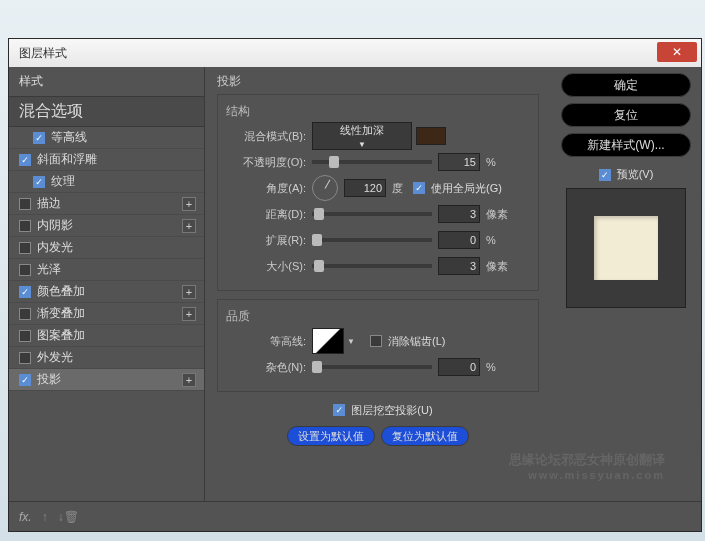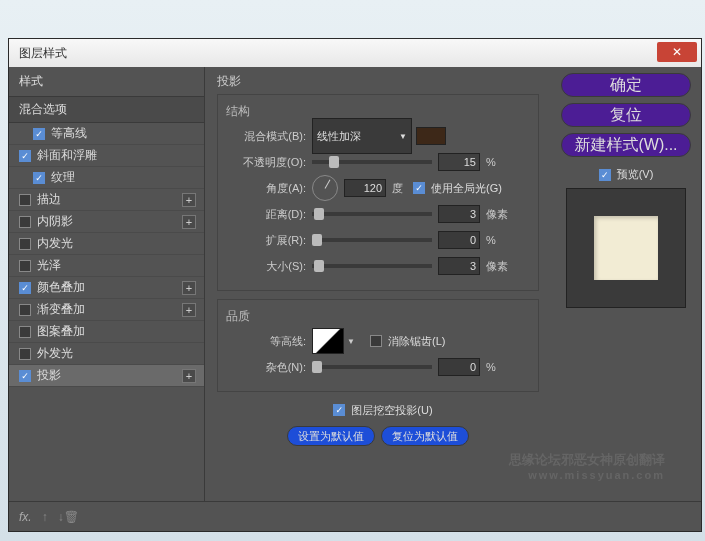--- a/index.html
+++ b/index.html
@@ -4,51 +4,51 @@
 <style>
 * { box-sizing: border-box; margin: 0; padding: 0; font-family: "Microsoft YaHei", Arial, sans-serif; }
 body { background: linear-gradient(180deg, #e8f0f4 0%, #d4e0e8 100%); width: 705px; height: 541px; position: relative; overflow: hidden; }
 .dialog { position: absolute; left: 8px; top: 38px; width: 694px; height: 494px; background: #535353; border: 1px solid #2a2a2a; }
 .titlebar { height: 28px; background: linear-gradient(180deg, #f8f8f8 0%, #e8e8e8 100%); display: flex; align-items: center; padding-left: 10px; position: relative; }
 .titlebar .title { font-size: 12px; color: #333; }
 .closebtn { position: absolute; right: 4px; top: 3px; width: 40px; height: 20px; background: #c84436; border-radius: 2px; display: flex; align-items: center; justify-content: center; color: #fff; font-size: 12px; cursor: pointer; }
 .body { display: flex; height: calc(100% - 58px); }
 .sidebar { width: 196px; border-right: 1px solid #3a3a3a; display: flex; flex-direction: column; }
 .style-hdr { padding: 6px 10px; font-size: 12px; color: #ddd; }
-.blend-hdr { padding: 4px 10px; font-size: 12px; color: #ddd; background: #4a4a4a; border-top: 1px solid #3a3a3a; border-bottom: 1px solid #3a3a3a; }
+.blend-hdr { padding: 4px 10px; font-size: 16px; color: #ddd; background: #4a4a4a; border-top: 1px solid #3a3a3a; border-bottom: 1px solid #3a3a3a; }
 .style-item { display: flex; align-items: center; padding: 3px 10px; font-size: 12px; color: #ddd; cursor: pointer; border-bottom: 1px solid #4a4a4a; height: 22px; position: relative; }
 .style-item.indent { padding-left: 24px; }
 .style-item.active { background: #6a6a6a; }
 .chk { width: 12px; height: 12px; border: 1px solid #888; margin-right: 6px; background: #3a3a3a; display: flex; align-items: center; justify-content: center; font-size: 9px; color: #fff; }
 .chk.checked { background: #5a8dd4; border-color: #5a8dd4; }
 .chk.checked::after { content: "✓"; }
 .plus { position: absolute; right: 8px; width: 14px; height: 14px; border: 1px solid #777; display: flex; align-items: center; justify-content: center; font-size: 11px; color: #ccc; background: #4a4a4a; }
 .main { flex: 1; padding: 6px 12px; color: #ddd; font-size: 12px; }
 .section-title { font-size: 12px; color: #ccc; margin-bottom: 4px; }
 .group { border: 1px solid #444; padding: 8px; margin-bottom: 8px; }
 .group-label { font-size: 12px; color: #bbb; margin-bottom: 6px; }
 .row { display: flex; align-items: center; margin-bottom: 6px; height: 20px; }
 .label { width: 80px; text-align: right; margin-right: 6px; font-size: 11px; color: #ccc; }
-.select { width: 100px; height: 36px; background: #3a3a3a; border: 1px solid #222; color: #ddd; font-size: 11px; padding-left: 4px; display: flex; align-items: center; justify-content: space-between; padding-right: 4px; }
+.select { width: 100px; height: 28px; background: #3a3a3a; border: 1px solid #222; color: #ddd; font-size: 11px; padding-left: 4px; display: flex; align-items: center; justify-content: space-between; padding-right: 4px; flex-direction: column; }
 .arrow-down { font-size: 8px; }
 .swatch { width: 30px; height: 18px; background: #3d2818; border: 1px solid #222; margin-left: 4px; }
 .slider-track { width: 120px; height: 4px; background: #3a3a3a; position: relative; margin-right: 6px; }
 .slider-thumb { position: absolute; top: -4px; width: 10px; height: 12px; background: #bbb; border-radius: 2px; }
 .numfield { width: 42px; height: 18px; background: #3a3a3a; border: 1px solid #222; color: #ddd; font-size: 11px; text-align: right; padding-right: 3px; display: flex; align-items: center; justify-content: flex-end; }
 .numfield.sel { background: #404040; }
 .unit { margin-left: 6px; font-size: 11px; color: #ccc; }
 .angle-dial { width: 26px; height: 26px; border: 1px solid #888; border-radius: 50%; position: relative; margin-right: 6px; }
 .angle-line { position: absolute; width: 10px; height: 1px; background: #ccc; top: 50%; left: 50%; transform-origin: left; transform: rotate(-60deg); }
 .inline-chk { display: flex; align-items: center; margin-left: 10px; font-size: 11px; }
 .contour { width: 32px; height: 26px; border: 1px solid #222; margin-right: 6px; background: linear-gradient(135deg, #fff 0%, #fff 48%, #000 52%, #000 100%); position: relative; }
 .contour .carrow { position: absolute; right: -12px; top: 8px; font-size: 8px; color: #ccc; }
 .btn-row { display: flex; gap: 6px; margin-top: 6px; justify-content: center; }
 .action-btn { height: 20px; padding: 0 10px; background: #1d4ed8; border: 1px solid #3a3a3a; border-radius: 10px; color: #ddd; font-size: 11px; display: flex; align-items: center; cursor: pointer; }
 .rightpanel { width: 150px; padding: 6px 10px; display: flex; flex-direction: column; align-items: center; }
-.rbtn { width: 130px; height: 24px; background: #4c1d95; border: 1px solid #3a3a3a; border-radius: 12px; color: #ddd; font-size: 16px; display: flex; align-items: center; justify-content: center; margin-bottom: 6px; cursor: pointer; }
+.rbtn { width: 130px; height: 24px; background: #000000; border: 1px solid #3a3a3a; border-radius: 12px; color: #ddd; font-size: 12px; display: flex; align-items: center; justify-content: center; margin-bottom: 6px; cursor: pointer; }
 .preview-check { display: flex; align-items: center; font-size: 11px; color: #ddd; margin-top: 4px; margin-bottom: 6px; }
 .preview-box { width: 120px; height: 120px; background: #3a3a3a; border: 1px solid #222; display: flex; align-items: center; justify-content: center; }
 .preview-inner { width: 64px; height: 64px; background: #f2ecd4; box-shadow: inset 2px 2px 4px rgba(0,0,0,0.2); }
 .footer { height: 30px; border-top: 1px solid #3a3a3a; display: flex; align-items: center; padding: 0 10px; justify-content: flex-start; }
 .footer .fx { color: #aaa; font-size: 12px; font-style: italic; }
 .footer .icons { display: flex; gap: 8px; color: #888; font-size: 12px; }
 .footer .trash { color: #888; font-size: 12px; }
 .watermark { position: absolute; right: 40px; bottom: 60px; color: rgba(120,120,120,0.5); font-size: 13px; font-weight: bold; text-align: right; }
 .watermark .url { font-size: 11px; letter-spacing: 2px; }
 </style>

